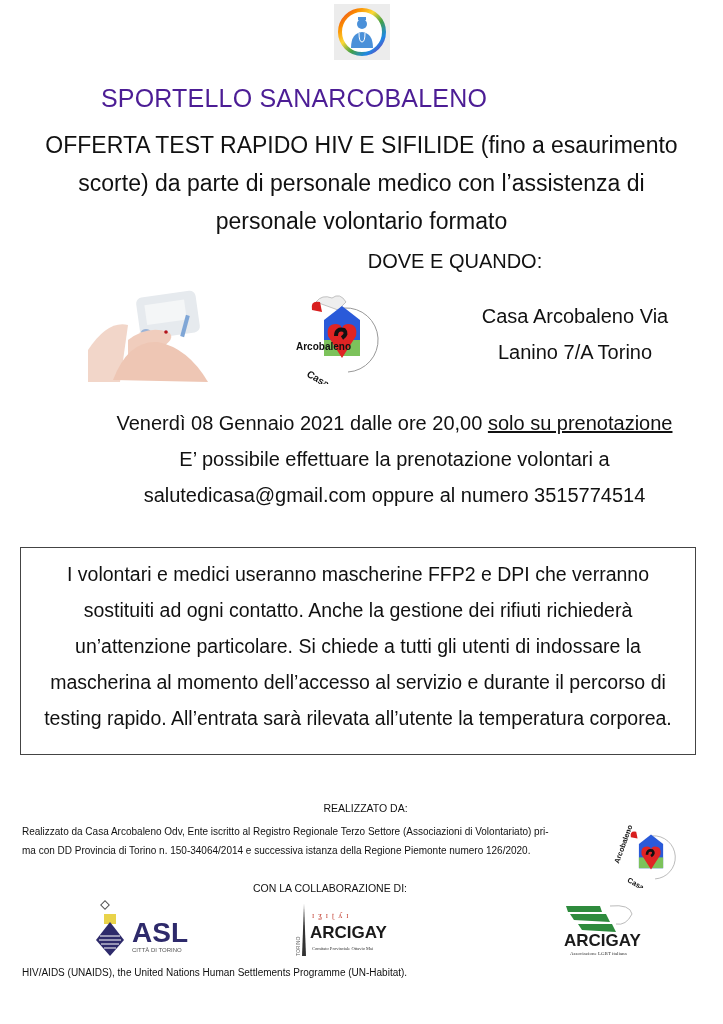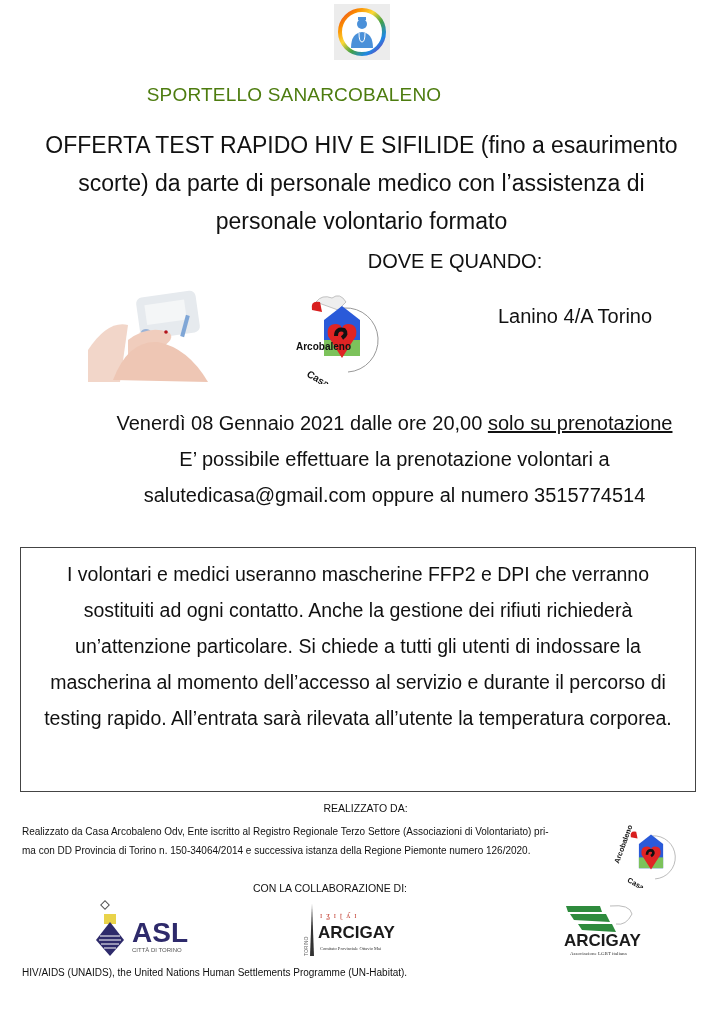--- a/index.html
+++ b/index.html
@@ -1,36 +1,36 @@
 <!DOCTYPE html>
 <html><head>
 <meta charset="utf-8">
 <style>
   html, body { margin: 0; padding: 0; background: #ffffff; }
   body { width: 723px; height: 1024px; position: relative; overflow: hidden; font-family: "Liberation Sans", sans-serif; color: #111; }
   .abs { position: absolute; }
   .center { text-align: center; }
   .top-logo { left: 334px; top: 4px; width: 56px; height: 56px; background: #ececec; }
-  .title-red { left: 0; width: 588px; top: 84px; font-size: 19px; color: #4d7c0f; letter-spacing: 0.2px; }
+  .title-red { left: 0; width: 588px; top: 84px; font-size: 25px; color: #4c1d95; letter-spacing: 0.2px; }
   .offer { left: 40px; width: 643px; top: 126px; font-size: 23px; line-height: 38px; }
   .offer .line { display: block; }
   .dove { left: 340px; top: 250px; font-size: 20px; width: 230px; text-align: center; }
   .photo { left: 88px; top: 280px; width: 170px; height: 102px; }
   .casa-logo { left: 284px; top: 280px; width: 110px; height: 104px; }
   .addr { left: 440px; top: 298px; width: 270px; font-size: 20px; line-height: 36px; text-align: center; }
   .when { left: 0; width: 723px; top: 405px; font-size: 20px; line-height: 36px; padding-left: 33px; }
   .when u { text-decoration: underline; }
-  .box { left: 20px; top: 547px; width: 676px; height: 245px; border: 1.5px solid #444; box-sizing: border-box; }
+  .box { left: 20px; top: 547px; width: 676px; height: 208px; border: 1.5px solid #444; box-sizing: border-box; }
   .box p { margin: 0; padding: 8px 10px 0 10px; font-size: 19.5px; line-height: 36px; text-align: center; }
   .realiz-h { left: 4px; width: 723px; top: 802px; font-size: 10.5px; }
   .realiz-t { left: 22px; width: 580px; top: 822px; font-size: 10px; line-height: 19px; }
   .casa-small { left: 612px; top: 816px; width: 74px; height: 72px; }
   .collab-h { left: 0; width: 660px; top: 882px; font-size: 10.5px; }
   .asl { left: 94px; top: 900px; width: 110px; height: 60px; }
-  .arcigay-to { left: 300px; top: 900px; width: 110px; height: 60px; }
+  .arcigay-to { left: 292px; top: 900px; width: 110px; height: 60px; }
   .arcigay-it { left: 560px; top: 900px; width: 95px; height: 60px; }
   .footer-t { left: 22px; width: 690px; top: 963px; font-size: 10px; line-height: 20px; }
 </style>
 </head>
 <body>
 
 <div class="abs top-logo">
   <svg width="56" height="56" viewBox="0 0 56 56">
     <defs>
       <linearGradient id="rb" x1="0" y1="0" x2="1" y2="1">
@@ -85,21 +85,22 @@
     <path d="M58 78 L44 56 Q42 44 52 44 Q58 44 58 50 Q58 44 64 44 Q74 44 72 56 Z" fill="#e02424"></path>
     <path d="M52 56 Q52 48 60 50 Q64 54 58 58" fill="none" stroke="#111" stroke-width="4"></path>
     <text font-family="Liberation Sans, sans-serif" font-size="10" font-weight="bold" fill="#111">
       <tspan x="12" y="70" transform="rotate(-70 12 70)">Arcobaleno</tspan>
     </text>
     <text x="22" y="96" font-family="Liberation Sans, sans-serif" font-size="10" font-weight="bold" fill="#111" transform="rotate(30 22 96)">Casa</text>
   </svg>
 </div>
 
 <div class="abs addr">
-  <div>Lanino 4/A Torino</div>
+  <div>Casa Arcobaleno Via</div>
+  <div>Lanino 7/A Torino</div>
 </div>
 
 <div class="abs when center">
   <div>
     <span>Venerdì 08 Gennaio 2021 dalle ore 20,00 </span><u>solo su prenotazione</u>
   </div>
   <div>E’ possibile effettuare la prenotazione volontari a</div>
   <div>salutedicasa@gmail.com oppure al numero 3515774514</div>
 </div>
 

